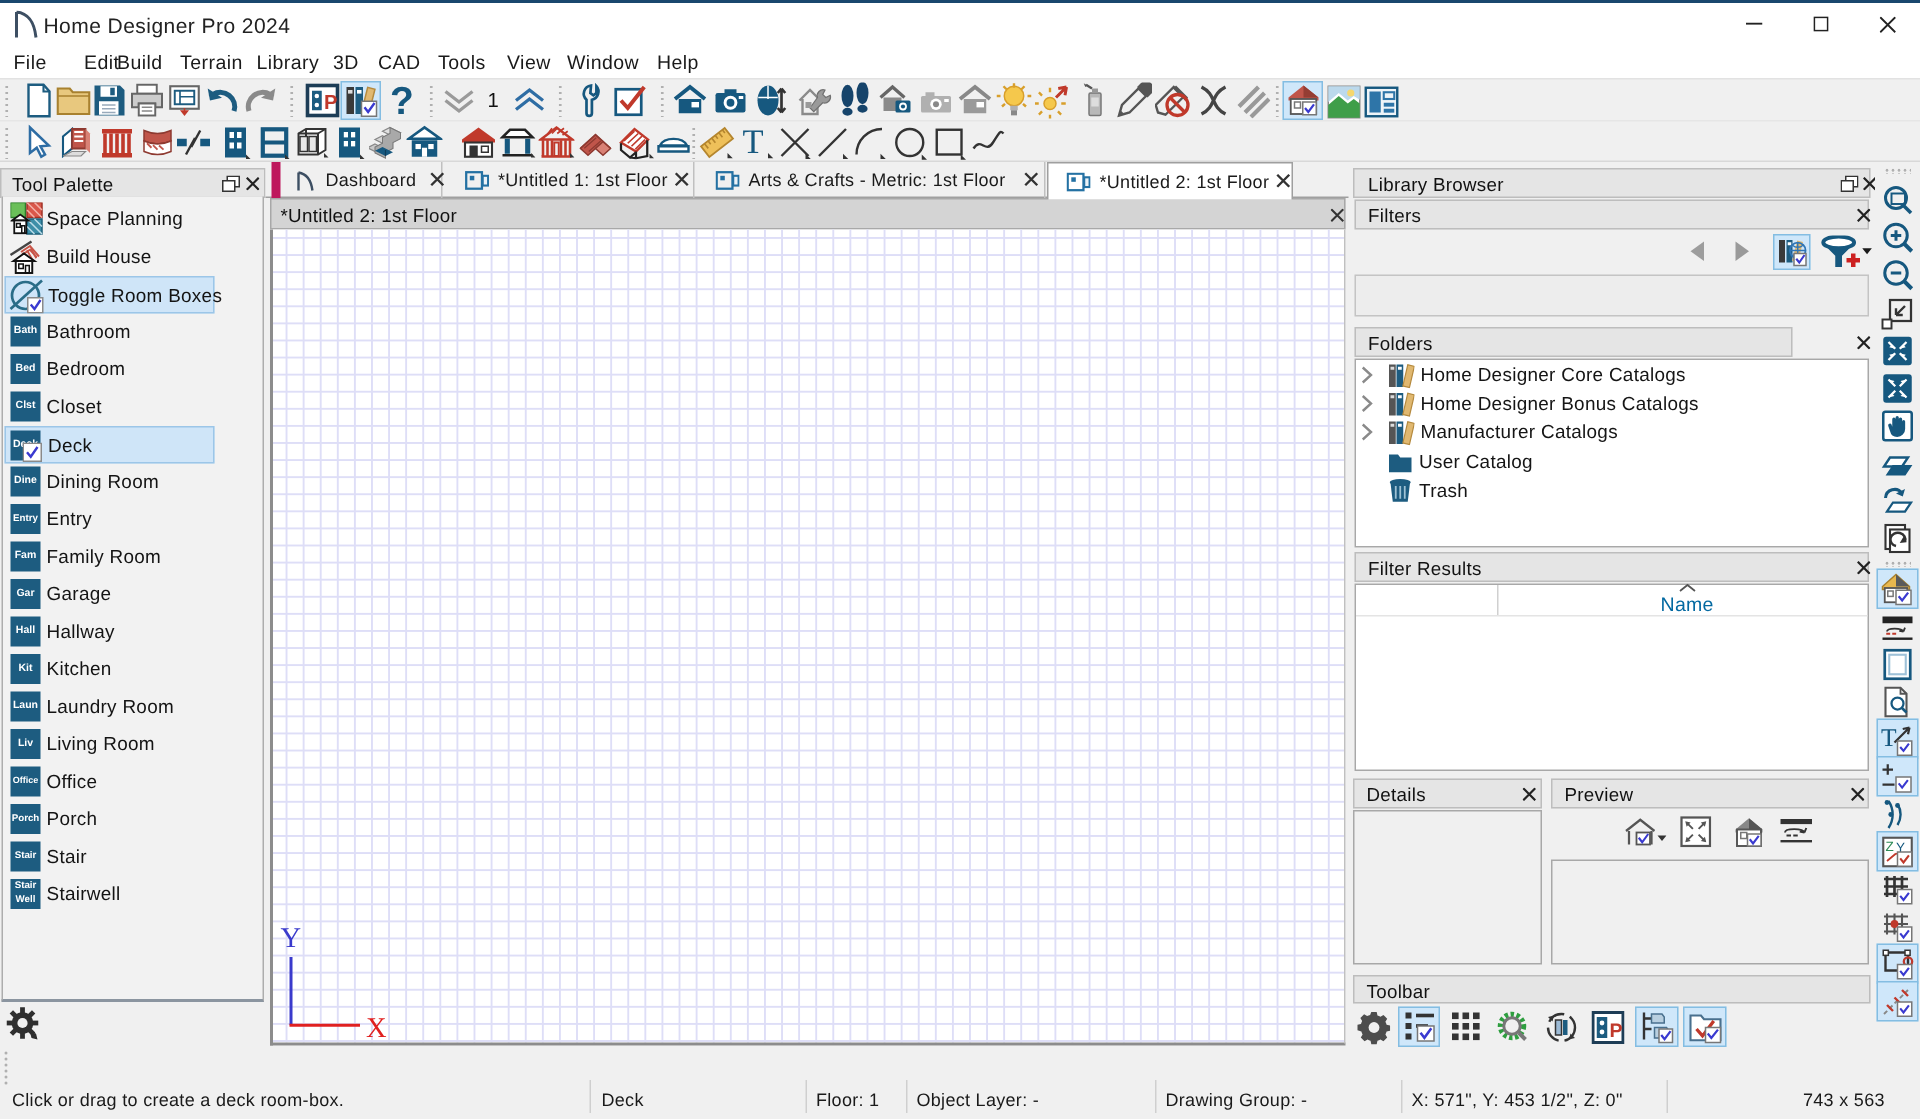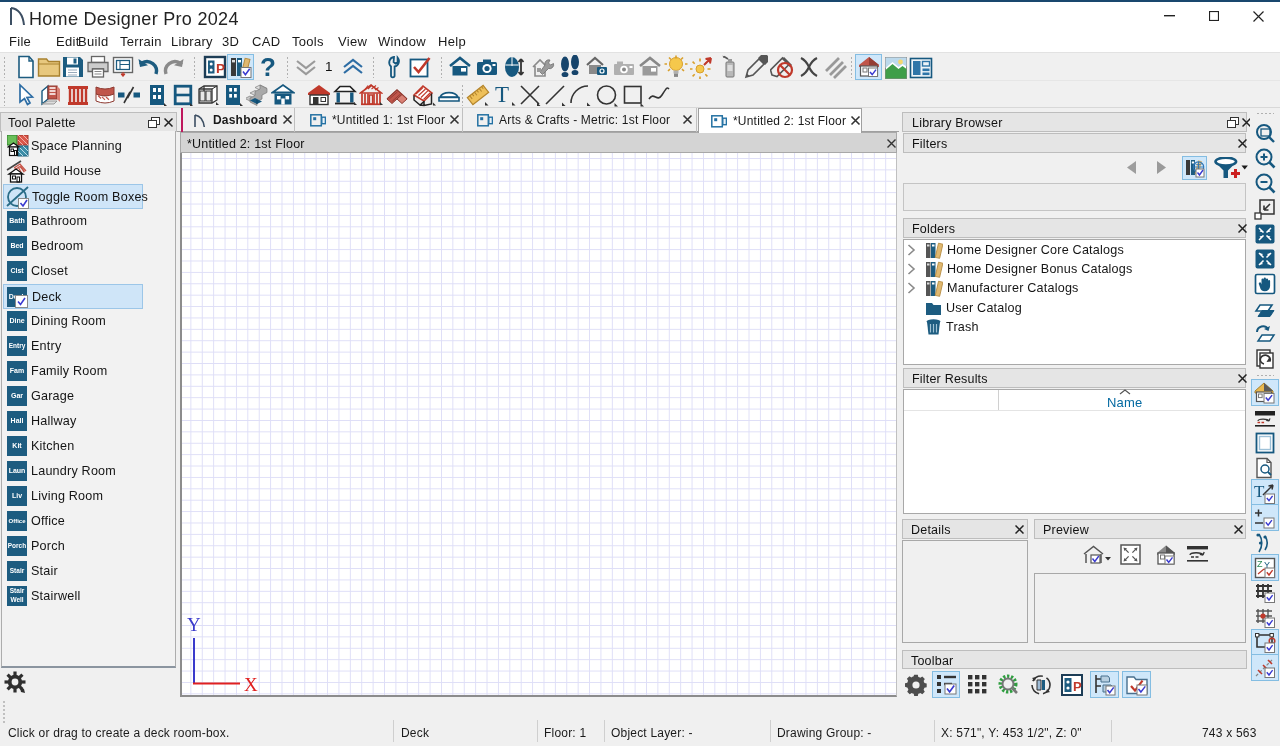--- a/index.html
+++ b/index.html
@@ -3,21 +3,21 @@
 <meta charset="utf-8">
 <style>
 * { margin:0; padding:0; box-sizing:border-box; }
 html,body { width:1280px; height:746px; overflow:hidden; background:#f0f0f0;
   font-family:"Liberation Sans", sans-serif; }
 .abs { position:absolute; }
 #app { position:relative; width:1280px; height:746px; }
 
 
 #titlebar { position:absolute; left:0; top:0; width:1280px; height:30px; background:#fff; border-top:2px solid #19476e; }
-#titletext { position:absolute; left:29px; top:7px; font-size:18px; color:#222; letter-spacing:0.3px; }
+#titletext { position:absolute; left:29px; top:7px; font-size:14px; color:#222; letter-spacing:0.3px; }
 
 
 #menubar { position:absolute; left:0; top:30px; width:1280px; height:22px; background:#fff; }
 .mi { position:absolute; top:4px; font-size:13px; color:#1a1a1a; letter-spacing:0.3px; }
 
 
 #tb1 { position:absolute; left:0; top:52px; width:1280px; height:28px; background:#f0f0f0; border-top:1px solid #e2e2e2;}
 #tb2 { position:absolute; left:0; top:80px; width:1280px; height:28px; background:#f0f0f0; border-top:1px solid #e6e6e6; border-bottom:1px solid #d8d8d8;}
 .sep { position:absolute; top:3px; width:4px; height:22px;
   background-image:radial-gradient(circle, #b0b0b0 34%, transparent 37%);
@@ -581,21 +581,21 @@
       <rect x="9.4" y="16.5" width="3.2" height="5" transform="rotate(45 11 11)"></rect>
       <rect x="0.5" y="9.4" width="5" height="3.2" transform="rotate(45 11 11)"></rect>
       <rect x="16.5" y="9.4" width="5" height="3.2" transform="rotate(45 11 11)"></rect>
     </g>
     <path d="M16 17 l5 5 -1 -4z M16 17 l5 5 -4 -1z"></path>
   </g>
   <circle cx="11" cy="11" r="3.4" fill="#f0f0f0"></circle>
 </svg>
 
 <div id="tabbar">
-  <div class="tab" style="left:4px;width:114px;border-left:2px solid #be185d;font-weight:bold;">
+  <div class="tab" style="left:4px;width:114px;border-left:6px solid #be185d;">
     <svg class="abs" style="left:10px;top:6px;" width="14" height="14" viewBox="0 0 14 14">
       <path d="M2 1 L2 13 M2 1 C 8.5 2 10.5 7 11.3 13" fill="none" stroke="#3d4f63" stroke-width="1.6"></path>
     </svg>
     <span class="tt" style="left:30px;">Dashboard</span>
     <svg class="tabx" style="left:99px;">
           <path d="M1.5 1.5 L9.5 9.5 M9.5 1.5 L1.5 9.5" stroke="#333" stroke-width="1.6"></path>
         </svg>
   </div>
   <div class="tab" style="left:119px;width:167px;">
     <svg class="abs" style="left:14px;top:6px;" width="16" height="13" viewBox="0 0 16 13">
@@ -682,21 +682,21 @@
     <path d="M12.5 14.5 l2 2.5 l3.5 -5" stroke="#3a3ad0" stroke-width="1.4" fill="none"></path>
   </svg>
   <svg class="abs" style="left:315px;top:49px;" width="34" height="23" viewBox="0 0 34 23">
     <path d="M1.5 5.5 L9.5 13.5 V21 H14 V13.5 L22 5.5z" fill="#16587f"></path>
     <ellipse cx="11.8" cy="4.6" rx="10.3" ry="3.9" fill="#fff" stroke="#16587f" stroke-width="2.6"></ellipse>
     <path d="M17 16.5 h9 M21.5 12 v9" stroke="#cc2020" stroke-width="3"></path>
     <path d="M27.5 8.5 l3.2 4 3.2 -4z" fill="#1a1a1a"></path>
   </svg>
   <div class="gray" style="left:4px;top:75px;width:343px;height:28px;"></div>
 
-  <div class="lhead" style="left:4px;top:110px;width:343px;height:20px;">
+  <div class="lhead" style="left:4px;top:110px;width:292px;height:20px;">
     <span class="t">Folders</span>
     <svg class="abs" style="left:334px;top:5px;" width="9" height="9">
           <path d="M0.5 0.5 L8.5 8.5 M8.5 0.5 L0.5 8.5" stroke="#222" stroke-width="1.5"></path>
         </svg>
   </div>
   <div class="white" style="left:4px;top:131px;width:343px;height:126px;"></div>
 
   <div class="trow" style="left:48px;top:135px;">Home Designer Core Catalogs</div>
   <div class="trow" style="left:48px;top:154px;">Home Designer Bonus Catalogs</div>
   <div class="trow" style="left:48px;top:173px;">Manufacturer Catalogs</div>

